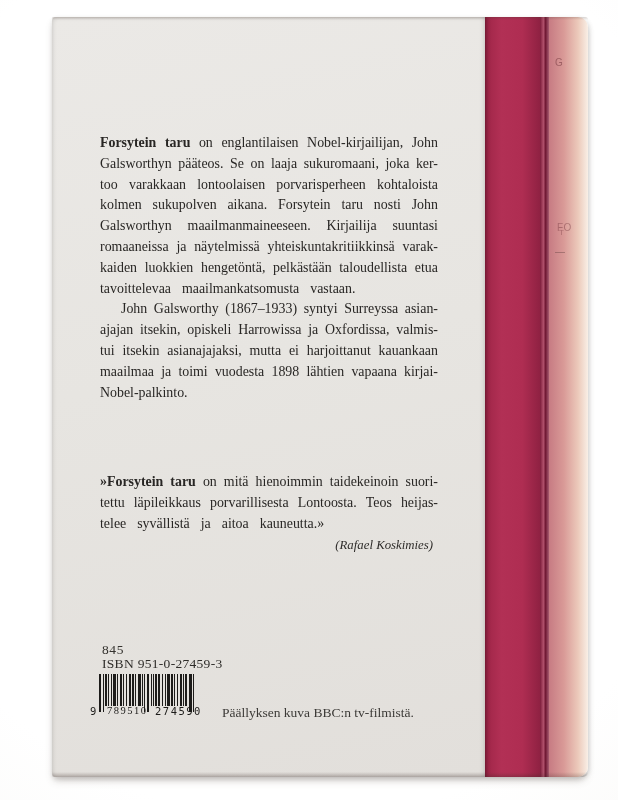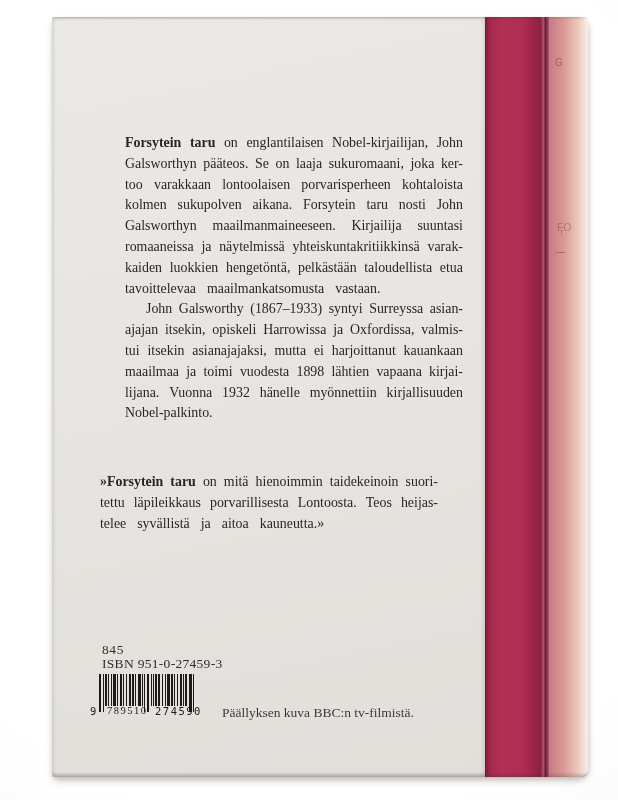--- a/index.html
+++ b/index.html
@@ -55,21 +55,21 @@
     position:absolute;z-index:5;font-family:"Liberation Sans",sans-serif;
     color:rgba(115,55,62,0.55);
   }
   .frag-top{left:503px;top:40px;font-size:10px;}
   .frag-fo{left:505px;top:205px;font-size:10px;letter-spacing:0.5px;color:rgba(115,55,62,0.45);}
   .frag-t{left:507px;top:211px;font-size:8px;color:rgba(115,55,62,0.45);}
   .frag-dash{left:503px;top:229px;font-size:10px;color:rgba(100,65,65,0.55);}
   
   .textblock{
     position:absolute;left:48px;top:116px;width:338px;
-    font-size:13.9px;color:#282624;margin-left:25px;
+    font-size:13.9px;color:#282624;
   }
   .quoteblock{
     position:absolute;left:48px;top:455px;width:338px;
     font-size:13.9px;color:#282624;
   }
   .tl{
     display:flex;justify-content:space-between;align-items:baseline;
     height:20.8px;line-height:20.8px;overflow:hidden;white-space:pre;
   }
   .tl.last{justify-content:flex-start;gap:11px;}
@@ -113,31 +113,31 @@
             <div class="tl"><span>Galsworthyn</span><span>maailmanmaineeseen.</span><span>Kirjailija</span><span>suuntasi</span></div>
             <div class="tl"><span>romaaneissa</span><span>ja</span><span>näytelmissä</span><span>yhteiskuntakritiikkinsä</span><span>varak-</span></div>
             <div class="tl"><span>kaiden</span><span>luokkien</span><span>hengetöntä,</span><span>pelkästään</span><span>taloudellista</span><span>etua</span></div>
             <div class="tl last"><span>tavoittelevaa</span><span>maailmankatsomusta</span><span>vastaan.</span></div>
           </div>
         <div>
             <div class="tl indent"><span>John</span><span>Galsworthy</span><span>(1867–1933)</span><span>syntyi</span><span>Surreyssa</span><span>asian-</span></div>
             <div class="tl"><span>ajajan</span><span>itsekin,</span><span>opiskeli</span><span>Harrowissa</span><span>ja</span><span>Oxfordissa,</span><span>valmis-</span></div>
             <div class="tl"><span>tui</span><span>itsekin</span><span>asianajajaksi,</span><span>mutta</span><span>ei</span><span>harjoittanut</span><span>kauankaan</span></div>
             <div class="tl"><span>maailmaa</span><span>ja</span><span>toimi</span><span>vuodesta</span><span>1898</span><span>lähtien</span><span>vapaana</span><span>kirjai-</span></div>
-            <div class="tl"><span>lijana.</span><span>Vuonna</span><span>1932</span><span>hänelle</span><span>myönnettiin</span><span>kirjallisuuden</span></div>
             <div class="tl last"><span>Nobel-palkinto.</span></div>
           </div>
       </div>
 
       <div class="quoteblock">
         <div>
             <div class="tl"><span class="b">»Forsytein</span><span class="b">taru</span><span>on</span><span>mitä</span><span>hienoimmin</span><span>taidekeinoin</span><span>suori-</span></div>
             <div class="tl"><span>tettu</span><span>läpileikkaus</span><span>porvarillisesta</span><span>Lontoosta.</span><span>Teos</span><span>heijas-</span></div>
             <div class="tl last"><span>telee</span><span>syvällistä</span><span>ja</span><span>aitoa</span><span>kauneutta.»</span></div>
           </div>
+        <div class="attribution">(Rafael Koskimies)</div>
       </div>
 
       <div class="code845">845</div>
 
       <div class="isbn">ISBN 951-0-27459-3</div>
 
       <div class="barcode">
         <div class="bars">
             <div class="bar tall" style="width: 2px; margin-right: 2px;"></div>
             <div class="bar tall" style="width: 1px; margin-right: 1px;"></div>

